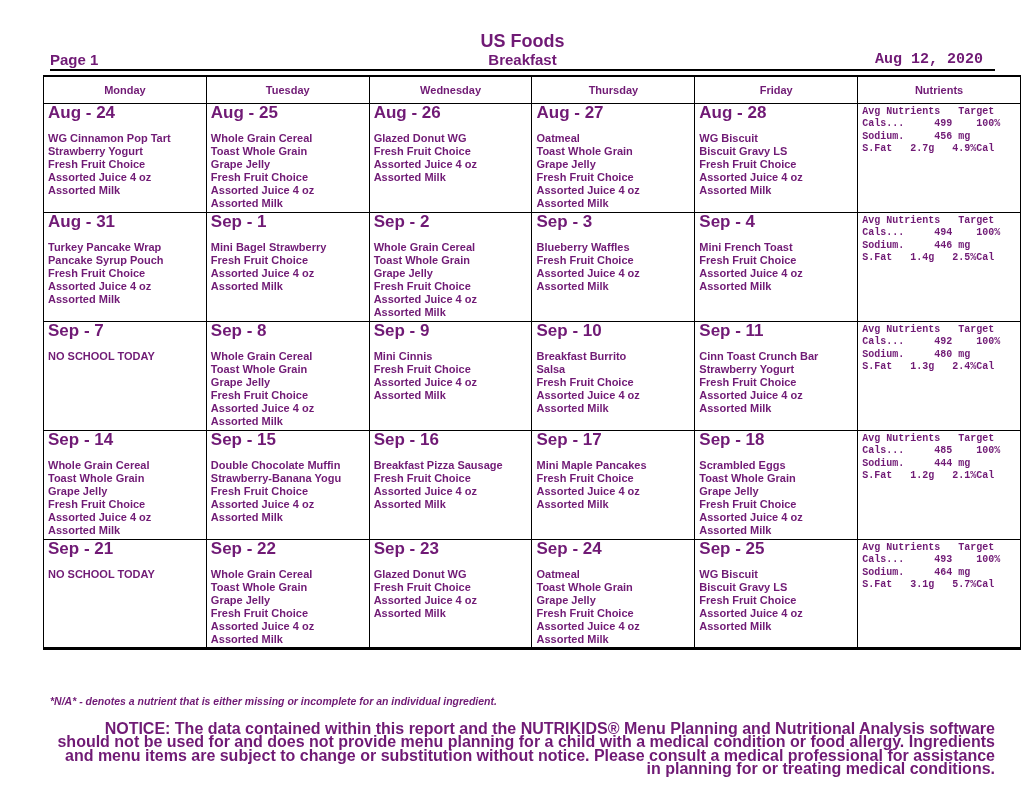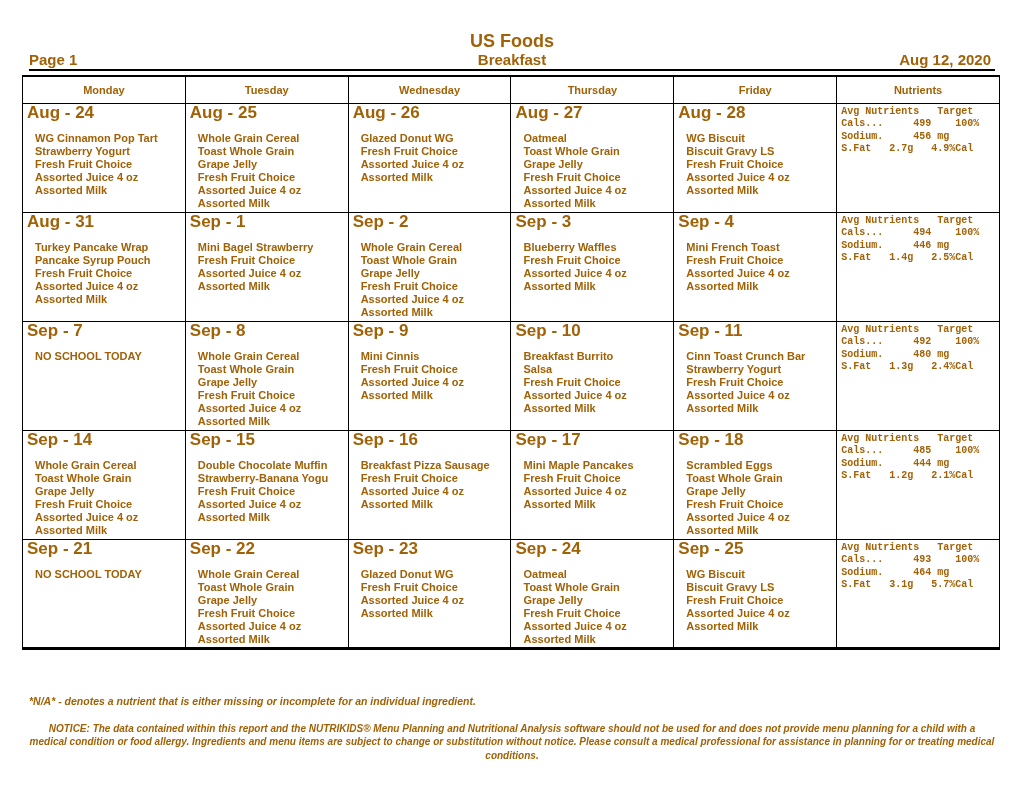--- a/index.html
+++ b/index.html
@@ -2,42 +2,43 @@
 <html><head>
 <meta charset="utf-8">
 <style>
   * { box-sizing: border-box; }
   html, body { margin: 0; padding: 0; background: #ffffff; }
   .page {
     position: relative;
     width: 1024px;
     height: 789px;
     background: #ffffff;
-    color: #a16207;
+    color: #701a75;
     font-family: "Liberation Sans", sans-serif;
     overflow: hidden;
+    padding-left: 21px;
   }
   .title {
     padding-top: 32px;
     text-align: center;
     font-size: 18px;
     font-weight: 700;
     line-height: 19px;
   }
   .subheader {
     position: relative;
     margin: 0 29px;
     height: 20px;
     border-bottom: 2px solid #000;
     font-size: 15px;
     font-weight: 700;
   }
   .subheader .page-num { position: absolute; left: 0; bottom: 1px; }
   .subheader .meal { position: absolute; left: 50%; transform: translateX(-50%); bottom: 1px; }
-  .subheader .date { position: absolute; right: 4px; bottom: 1px; }
+  .subheader .date { position: absolute; right: 12px; bottom: 1px; font-family: Liberation Mono, monospace; }
   table.menu {
     margin: 4px 0 0 22px;
     width: 978px;
     border-collapse: collapse;
     table-layout: fixed;
     border: 1.5px solid #000;
     border-top-width: 2px;
     border-bottom-width: 3px;
   }
   table.menu th {
@@ -50,43 +51,42 @@
     vertical-align: middle;
   }
   table.menu td {
     border: 1.2px solid #000;
     vertical-align: top;
     padding: 2px 2px 0 4px;
     height: 109px;
     overflow: hidden;
   }
   .cell-date { font-size: 17px; font-weight: 600; line-height: 13px; }
-  .cell-items { margin-top: 13px; margin-left: 8px; }
+  .cell-items { margin-top: 13px; }
   .menu-item { font-size: 11px; font-weight: 600; line-height: 13px; white-space: nowrap; }
   .nutrient-line {
     font-family: "Liberation Mono", monospace;
     font-size: 10px;
     font-weight: 700;
     line-height: 12.5px;
     white-space: pre;
   }
   .footnotes {
     margin: 45px 0 0 29px;
     font-size: 10.5px;
     font-weight: 700;
     font-style: italic;
     line-height: 13px;
   }
   .notice {
     margin: 14px 29px 0 29px;
-    font-size: 10px;
-    font-weight: 700;
-    font-style: italic;
+    font-size: 16px;
+    font-weight: 700;
     line-height: 13.5px;
-    text-align: center;
+    text-align: right;
   }
   .eoe {
     margin-top: -2px;
     text-align: center;
     font-family: "Liberation Serif", serif;
     font-size: 15.5px;
   }
 </style>
 </head>
 <body>

